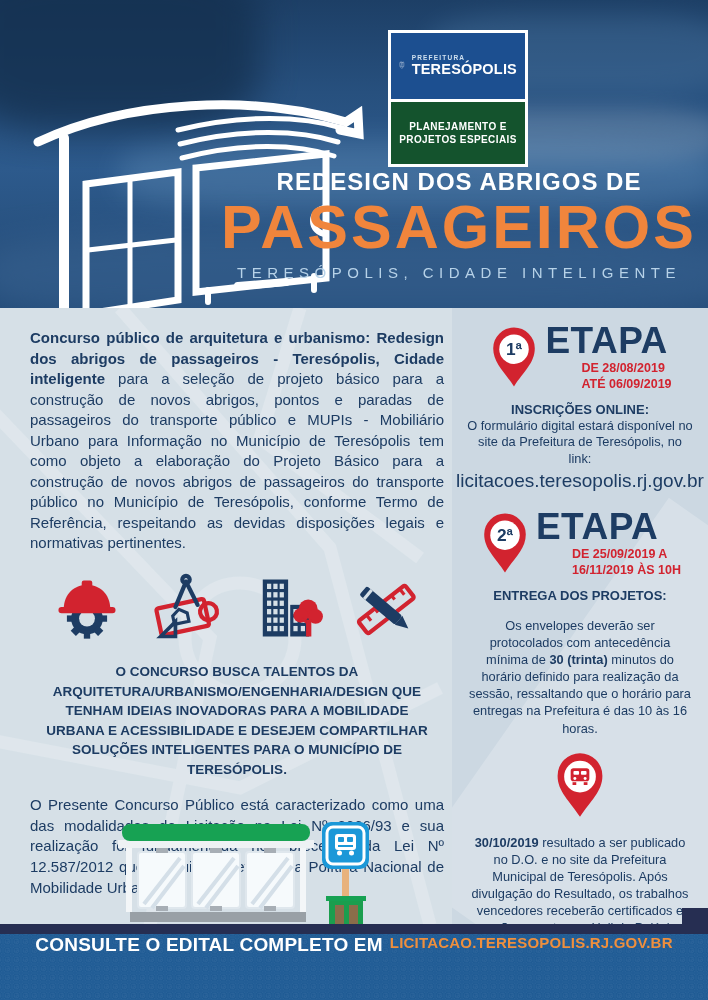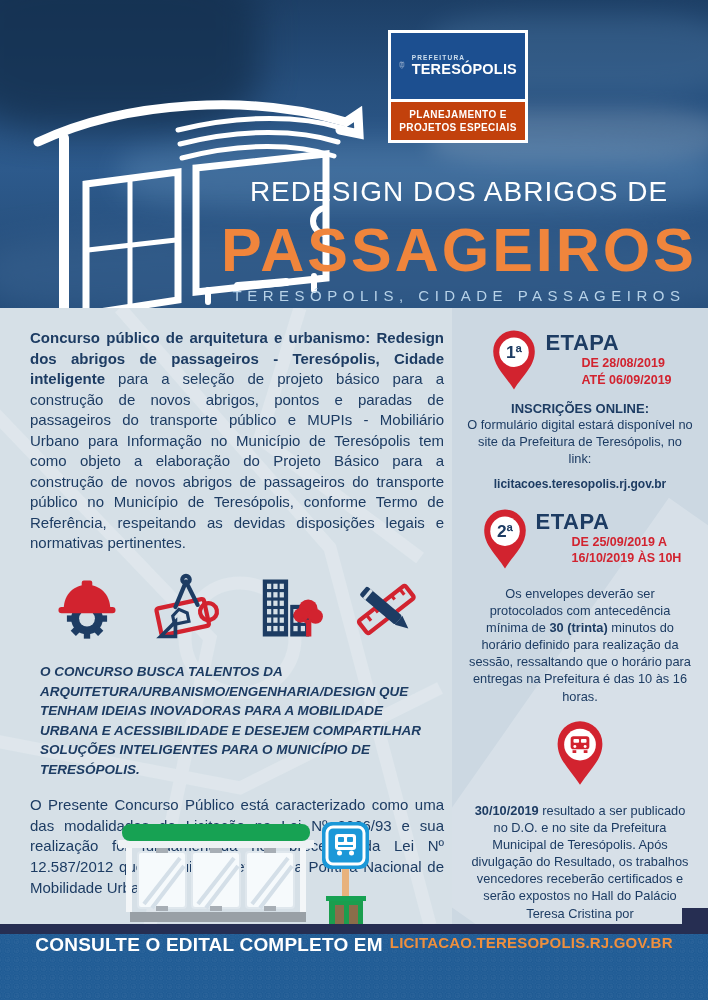--- a/index.html
+++ b/index.html
@@ -15,56 +15,56 @@
   .b3 { left:430px; top:108px; width:290px; height:55px; background:#b9c8d6; opacity:.25; filter:blur(10px); }
   .b4 { left:-20px; top:230px; width:760px; height:90px; background:#3c6694; opacity:.5; filter:blur(16px); }
   .b5 { left:430px; top:15px; width:300px; height:80px; background:#49749f; opacity:.4; filter:blur(12px); }
   .shelter-line { position:absolute; left:28px; top:78px; width:340px; height:235px; }
 
   .logo-badge { position:absolute; left:388px; top:30px; width:140px; border:3px solid #fff; background:#1c4f90; }
   .logo-top { display:flex; align-items:center; gap:7px; padding:12px 8px 14px 8px; background:#1c4f90; }
   .logo-text { display:flex; flex-direction:column; }
   .logo-small { font-size:6.5px; letter-spacing:1.2px; color:#cfe0ef; font-weight:700; }
   .logo-name { font-size:14.5px; font-weight:800; color:#fff; letter-spacing:.2px; }
-  .logo-bottom { background:#c2410c; border-top:3px solid #fff; padding:6px 2px; text-align:center;
+  .logo-bottom { background:#14532d; border-top:3px solid #fff; padding:18px 2px; text-align:center;
                  color:#fff; font-size:10px; font-weight:700; line-height:1.3; letter-spacing:.4px; }
 
   .title-block { position:absolute; right:8px; top:168px; width:482px; text-align:center; }
-  .t1 { font-size:28px; font-weight:400; color:#ffffff; letter-spacing:1px;margin-top:8px; }
-  .t2 { font-size:61px; font-weight:800; color:#f0853c; letter-spacing:3px; line-height:.95; margin-top:14px; }
+  .t1 { font-size:24px; font-weight:700; color:#ffffff; letter-spacing:1px; }
+  .t2 { font-size:61px; font-weight:800; color:#f0853c; letter-spacing:3px; line-height:.95; margin-top:3px; }
   .t3 { font-size:15px; color:#b7d2e8; letter-spacing:5.5px; margin-top:7px; font-weight:400; }
 
   
   .main { position:absolute; left:0; top:308px; width:708px; height:617px; background:#d6e0e7; overflow:hidden; }
   .map-pattern { position:absolute; left:0; top:0; width:708px; height:617px; }
 
   .left-col { position:absolute; left:30px; top:20px; width:414px; color:#1d3c63; }
   .intro { font-size:15px; line-height:1.37; text-align:justify; }
   .intro b { font-weight:700; }
   .icon-row { margin-top:16px; display:flex; justify-content:center; align-items:center; gap:24px; height:80px; }
-  .talents { margin-top:12px; font-size:13.5px; font-weight:700; line-height:1.45; padding:0 10px;font-style:italic; }
+  .talents { margin-top:12px; font-size:13.5px; font-weight:700; line-height:1.45; text-align:center; padding:0 10px; }
   .law { margin-top:16px; font-size:15px; line-height:1.37; text-align:justify; }
 
   .stop-art { position:absolute; left:92px; top:506px; width:300px; height:122px; }
 
   .right-col { position:absolute; left:452px; top:0; width:256px; height:617px; background:#ccd8e2;
                text-align:center; color:#1d3c63; overflow:hidden; }
   .right-band { position:absolute; right:-120px; top:240px; width:320px; height:460px;
                 background:rgba(255,255,255,.22); transform:rotate(35deg); }
-  .right-inner { position:relative; padding-top:20px; }
+  .right-inner { position:relative; padding-top:14px; }
 
   .etapa { display:flex; justify-content:center; align-items:center; gap:5px; }
   .etapa-pin { width:52px; height:64px; flex:0 0 auto; }
   .etapa-cap { text-align:left; }
-  .etapa-word { font-size:22px; font-weight:800; color:#1d3c63; letter-spacing:.5px; line-height:1; }
+  .etapa-word { font-size:37px; font-weight:800; color:#1d3c63; letter-spacing:.5px; line-height:1; }
   .etapa-dates { color:#d2232f; font-weight:700; font-size:12.5px; line-height:1.3; margin-top:1px;margin-left:36px; }
 
   .info-title { font-weight:700; font-size:13px; margin-top:9px; }
   .info-text { font-size:12.8px; line-height:1.32; margin:1px 14px 0; }
-  .info-link { font-weight:700; font-size:12px; margin-top:9px; cursor:pointer; }
+  .info-link { font-weight:400; font-size:19px; margin-top:2px; cursor:pointer; }
 
   .block2 { margin-top:16px; }
   .body-p { font-size:12.8px; line-height:1.34; margin:14px 16px 0; }
   .body-p b { font-weight:700; }
 
   .bus-pin { width:56px; height:68px; margin-top:14px; }
   .divulga-heading { font-size:16px; font-weight:800; line-height:1.28; margin:4px 18px 0; letter-spacing:.2px; }
   .p-gap { margin-top:11px; }
 
   
@@ -124,21 +124,21 @@
       </div>
       <div class="logo-bottom">
         <div>PLANEJAMENTO E</div>
         <div>PROJETOS ESPECIAIS</div>
       </div>
     </div>
 
     <div class="title-block">
       <div class="t1">REDESIGN DOS ABRIGOS DE</div>
       <div class="t2">PASSAGEIROS</div>
-      <div class="t3">TERESÓPOLIS, CIDADE PASSAGEIROS</div>
+      <div class="t3">TERESÓPOLIS, CIDADE INTELIGENTE</div>
     </div>
   </div>
 
   <div class="main">
     <svg class="map-pattern" viewBox="0 0 708 617">
       <g stroke="#e2e9ee" stroke-width="13" fill="none" opacity="0.75">
         <path d="M-20 90 L210 330 L150 617"></path>
         <path d="M120 0 L330 240 L430 617"></path>
         <path d="M-20 430 L240 480 L440 380"></path>
         <path d="M300 0 L260 130 L420 250"></path>
@@ -273,24 +273,25 @@
         <div class="etapa block2">
           <svg class="etapa-pin" viewBox="0 0 60 72">
             <path d="M30 70 C19 53 6 43 6 26 A24 24 0 1 1 54 26 C54 43 41 53 30 70 Z" fill="#d2232f"></path>
             <circle cx="30" cy="27" r="17" fill="#ffffff"></circle>
             <text x="30" y="34" text-anchor="middle" font-size="20" font-weight="bold" fill="#1d3c63">2ª</text>
           </svg>
           <div class="etapa-cap">
             <div class="etapa-word">ETAPA</div>
             <div class="etapa-dates">
               <div>DE 25/09/2019 A</div>
-              <div>16/10/2019 ÀS 10H</div>
+              <div>16/11/2019 ÀS 10H</div>
             </div>
           </div>
         </div>
+        <div class="info-title">ENTREGA DOS PROJETOS:</div>
         <p class="body-p"><span>Os envelopes deverão ser protocolados com antecedência mínima de </span><b>30 (trinta)</b><span> minutos do horário definido para realização da sessão, ressaltando que o horário para entregas na Prefeitura é das 10 às 16 horas.</span></p>
 
         
         <svg class="bus-pin" viewBox="0 0 60 72">
           <path d="M30 70 C19 53 6 43 6 26 A24 24 0 1 1 54 26 C54 43 41 53 30 70 Z" fill="#d2232f"></path>
           <circle cx="30" cy="27" r="17" fill="#ffffff"></circle>
           <g fill="#d2232f">
             <rect x="20" y="18" width="20" height="14" rx="3"></rect>
             <rect x="22" y="33" width="4" height="3"></rect>
               <rect x="34" y="33" width="4" height="3"></rect>

